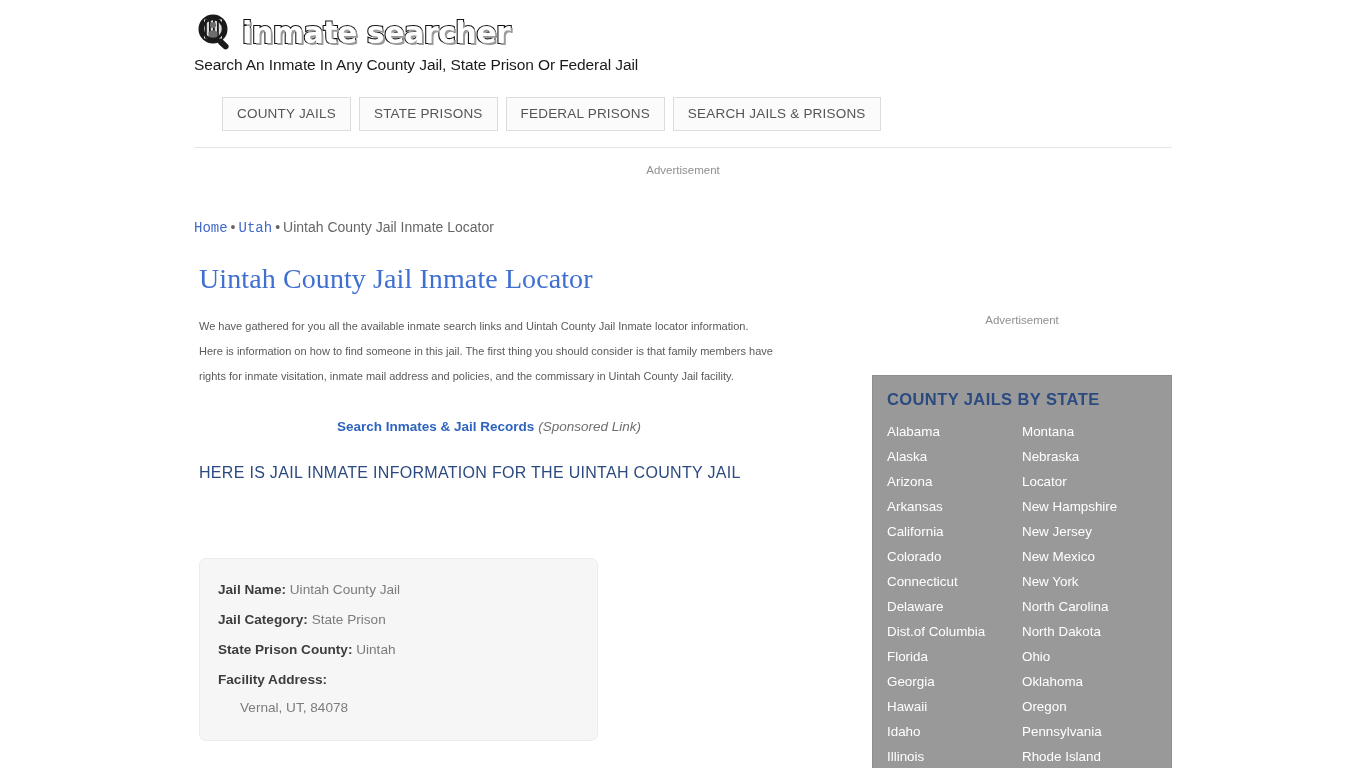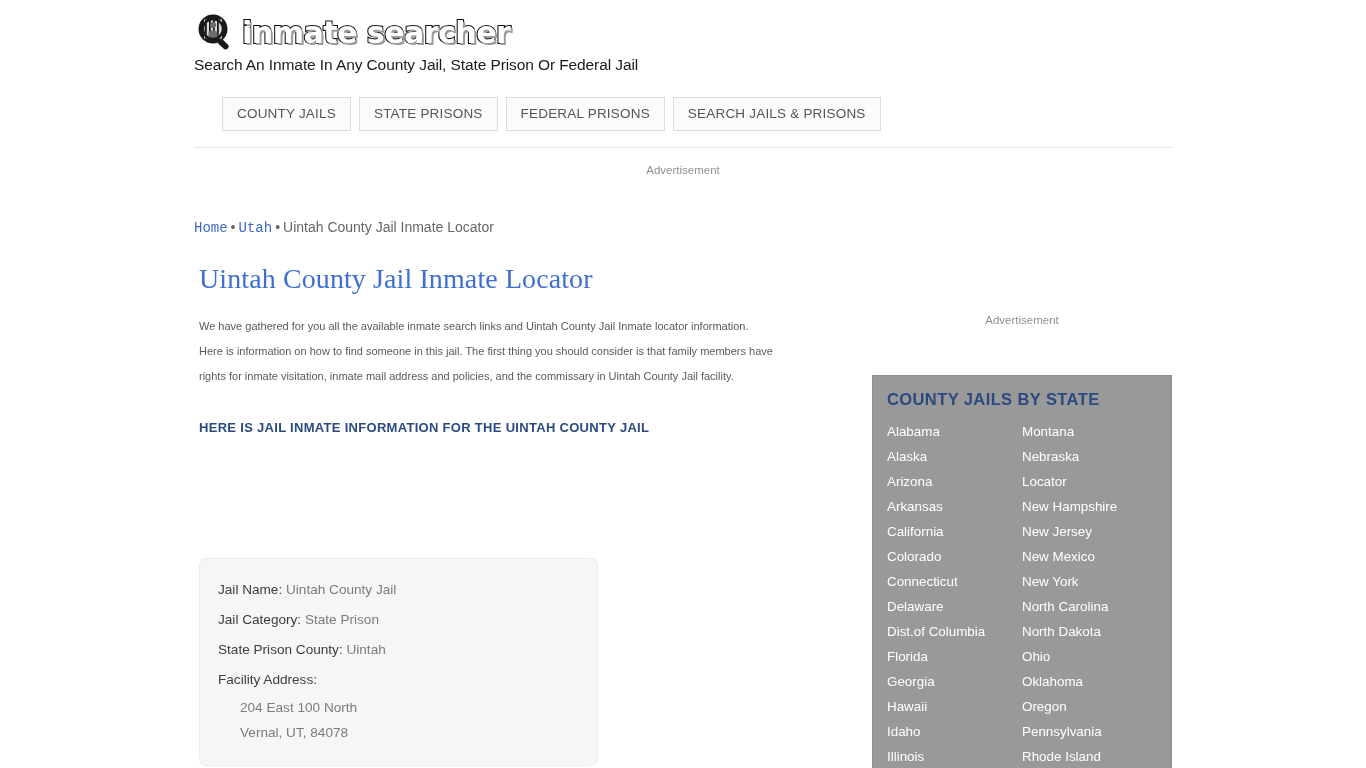--- a/index.html
+++ b/index.html
@@ -162,22 +162,22 @@
     font-weight: bold;
     text-decoration: none;
   }
   .sponsored .note {
     color: #6f6f6f;
     font-style: italic;
     font-weight: normal;
   }
   .section-head {
     margin-top: 26px;
-    font-size: 13px;
-    font-weight: bold;
+    font-size: 16px;
+    font-weight: normal;
     color: #2b4a80;
     letter-spacing: 0.3px;
     line-height: 26px;
     width: 570px;
     text-transform: uppercase;
   }
 
   
   .info-box {
     position: absolute;
@@ -188,21 +188,21 @@
     border: 1px solid #ececec;
     border-radius: 7px;
     padding: 16px 18px 20px 18px;
   }
   .info-row {
     font-size: 13.6px;
     color: #7c7c7c;
     line-height: 30px;
     white-space: nowrap;
   }
-  .info-row b { color: #3d3d3d; font-weight: normal; }
+  .info-row b { color: #3d3d3d; font-weight: bold; }
   .info-sub {
     font-size: 13.6px;
     color: #7c7c7c;
     line-height: 25px;
     padding-left: 22px;
     white-space: nowrap;
   }
 
   
   .sidebar {
@@ -278,40 +278,43 @@
 
   <div class="ad-top">Advertisement</div>
 
   <div class="breadcrumb">
     <a href="#">Home</a><span class="sep">•</span><a href="#">Utah</a><span class="sep">•</span><span>Uintah County Jail Inmate Locator</span>
   </div>
 
   <div class="main">
     <h1 class="page-title">Uintah County Jail Inmate Locator</h1>
     <p class="intro">We have gathered for you all the available inmate search links and Uintah County Jail Inmate locator information. Here is information on how to find someone in this jail. The first thing you should consider is that family members have rights for inmate visitation, inmate mail address and policies, and the commissary in Uintah County Jail facility.</p>
+    <div class="sponsored">
+      <a href="#">Search Inmates &amp; Jail Records</a>
+      <span class="note">(Sponsored Link)</span>
+    </div>
     <h2 class="section-head">HERE IS JAIL INMATE INFORMATION FOR THE UINTAH COUNTY JAIL</h2>
   </div>
 
   <div class="info-box">
     <div class="info-row">
       <b>Jail Name:</b>
       <span>Uintah County Jail</span>
     </div>
     <div class="info-row">
       <b>Jail Category:</b>
       <span>State Prison</span>
     </div>
     <div class="info-row">
       <b>State Prison County:</b>
       <span>Uintah</span>
     </div>
     <div class="info-row">
       <b>Facility Address:</b>
     </div>
-    <div class="info-sub">204 East 100 North</div>
     <div class="info-sub">Vernal, UT, 84078</div>
   </div>
 
   <div class="ad-right">Advertisement</div>
 
   <div class="sidebar">
     <div class="sidebar-title">COUNTY JAILS BY STATE</div>
     <div class="state-grid">
       <a class="state-link" href="#">Alabama</a>
       <a class="state-link" href="#">Montana</a>

